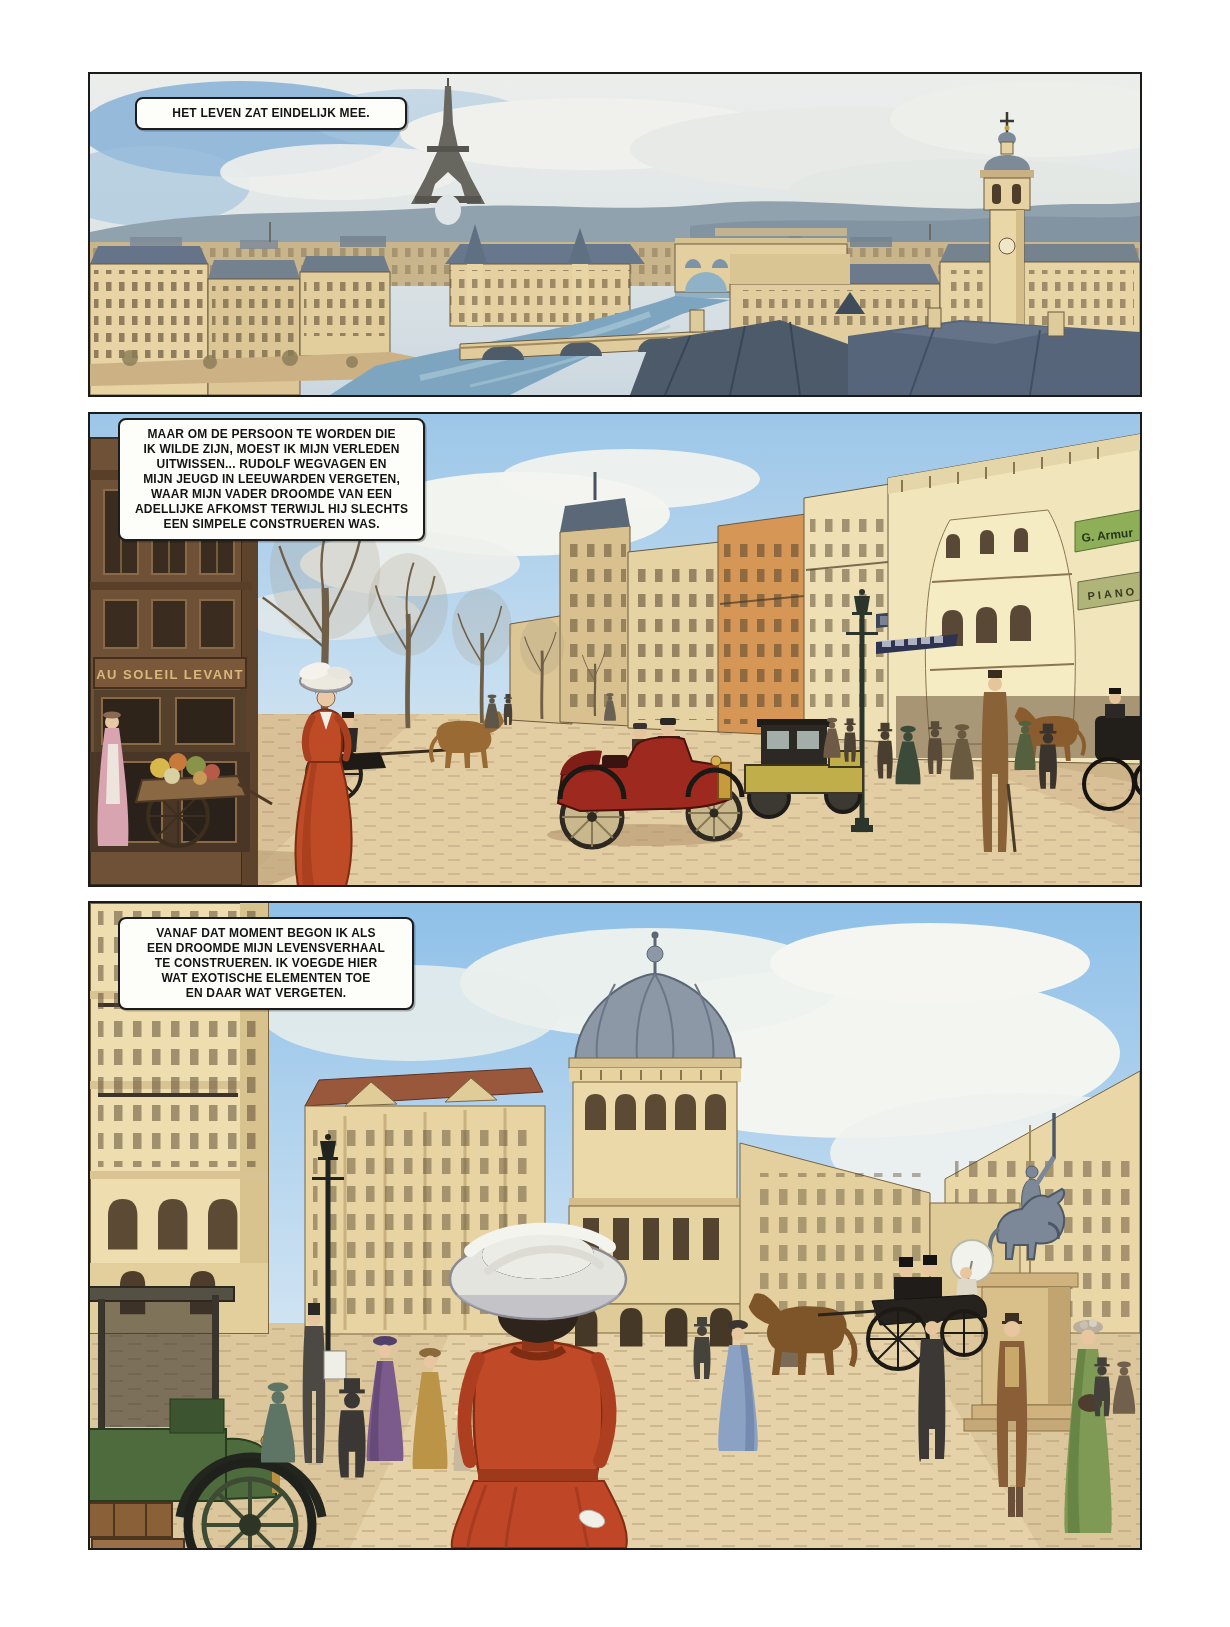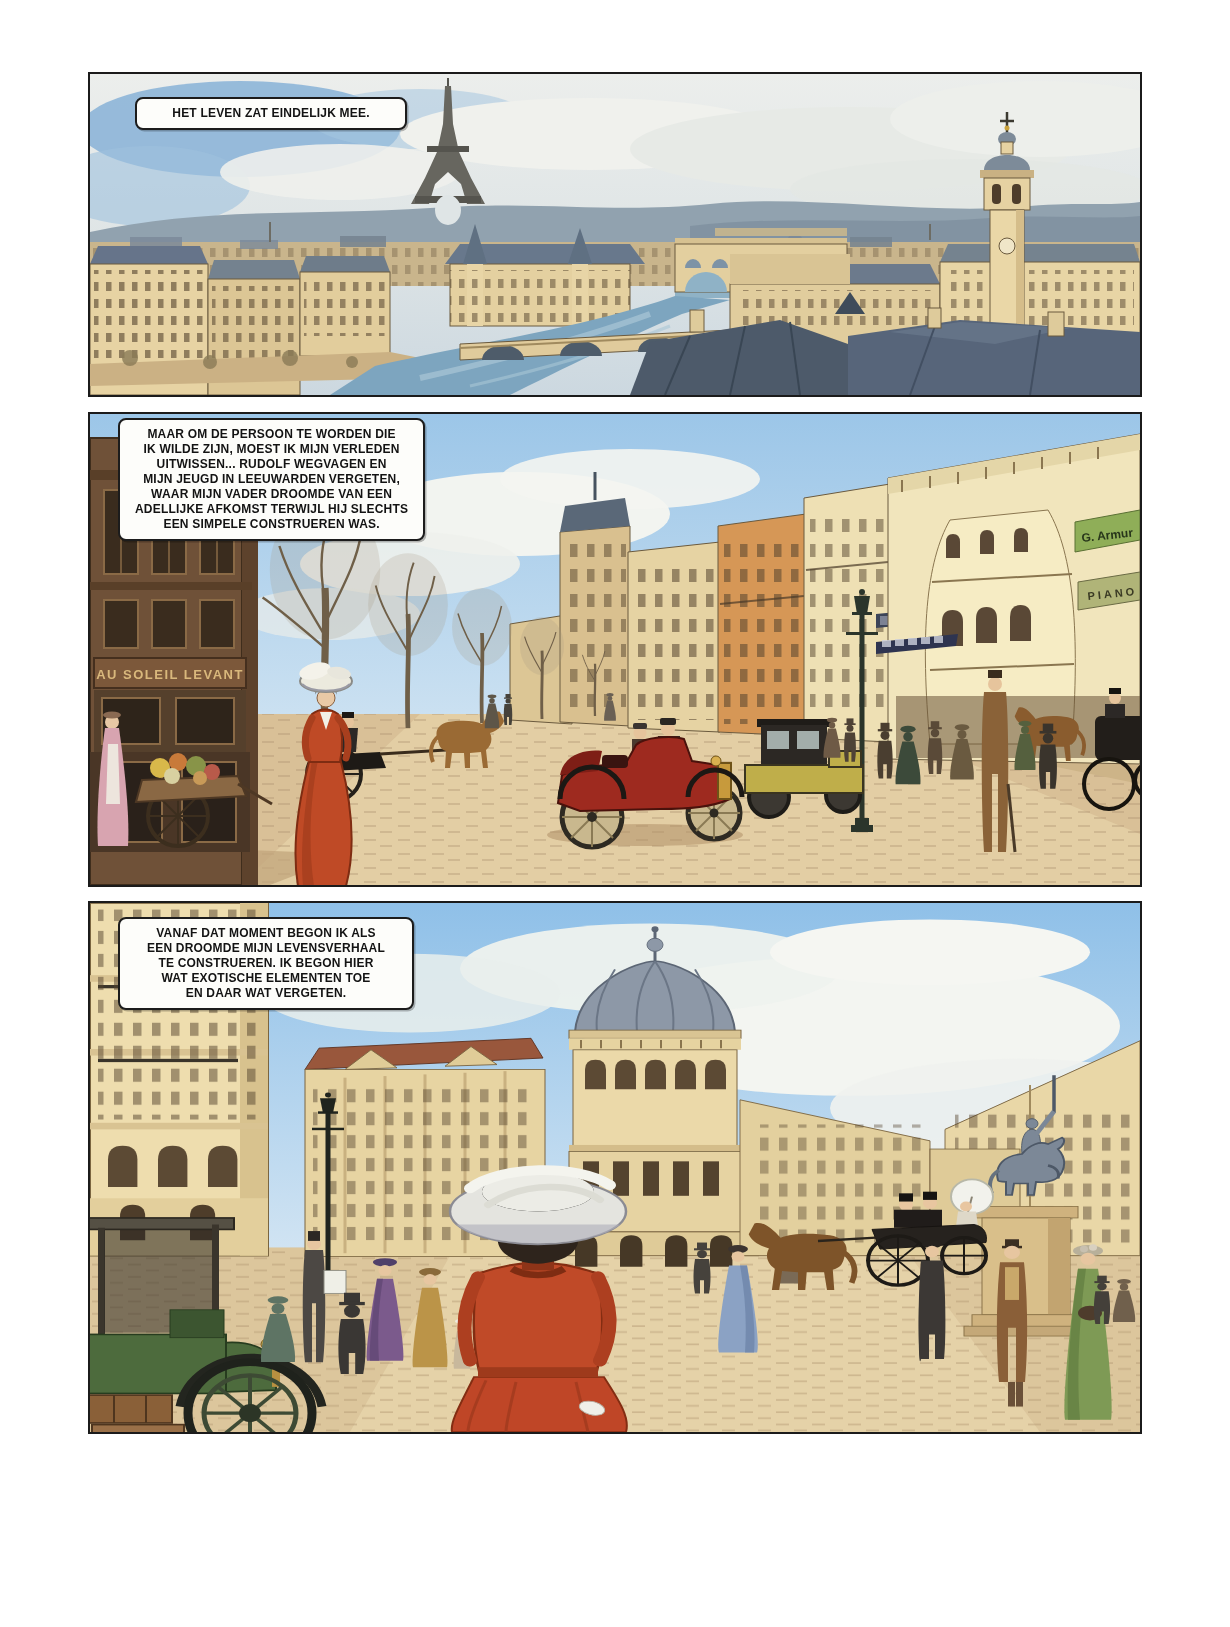--- a/index.html
+++ b/index.html
@@ -3,21 +3,21 @@
 <meta charset="utf-8">
 <style>
   html,body{margin:0;padding:0;background:#ffffff;}
   .page{position:relative;width:1230px;height:1627px;background:#ffffff;overflow:hidden;
         font-family:"Liberation Sans",sans-serif;}
   .panel{position:absolute;left:88px;width:1054px;border:2px solid #1b1b1b;box-sizing:border-box;
          overflow:hidden;background:#cfdfee;}
   .panel svg{position:absolute;left:0;top:0;width:100%;height:100%;display:block;}
   #panel1{top:72px;height:325px;}
   #panel2{top:412px;height:475px;}
-  #panel3{top:901px;height:533px;}
+  #panel3{top:901px;height:649px;}
   .caption{position:absolute;background:#fdfdfa;border:2px solid #1c1c1c;border-radius:8px;
            padding:7px 15px;color:#131313;text-align:center;z-index:5;
            box-shadow:1.5px 1.5px 0 rgba(0,0,0,.25);}
   .cap-line{font-size:12px;line-height:15px;letter-spacing:.2px;font-weight:bold;
             white-space:nowrap;font-family:"Liberation Sans",sans-serif;}
   .page-number{position:absolute;left:0;right:0;top:1584px;text-align:center;
                font-family:"Liberation Serif",serif;font-size:16px;color:#2b2b2b;letter-spacing:3px;}
   .sign-text{font-family:"Liberation Sans",sans-serif;font-weight:bold;}
   .defs-svg{position:absolute;width:0;height:0;}
 </style>
@@ -817,19 +817,19 @@
         <ellipse cx="152" cy="36" rx="56" ry="24" fill="#ecece6"></ellipse>
         <path d="M84,32 C114,4 192,2 224,28" stroke="#f4f4ee" stroke-width="12" fill="none" stroke-linecap="round"></path>
         <path d="M102,52 C140,22 192,26 214,46" stroke="#dcdcd4" stroke-width="8" fill="none" stroke-linecap="round"></path>
         <ellipse cx="206" cy="300" rx="13" ry="8" fill="#f0efe8" stroke="#b8b4a8" transform="rotate(18 206 300)"></ellipse>
       </g>
     </svg>
 
     <div class="caption" style="left:28px;top:14px;min-width:262px;">
       <div class="cap-line">VANAF DAT MOMENT BEGON IK ALS</div>
       <div class="cap-line">EEN DROOMDE MIJN LEVENSVERHAAL</div>
-      <div class="cap-line">TE CONSTRUEREN. IK BEGON HIER</div>
+      <div class="cap-line">TE CONSTRUEREN. IK VOEGDE HIER</div>
       <div class="cap-line">WAT EXOTISCHE ELEMENTEN TOE</div>
       <div class="cap-line">EN DAAR WAT VERGETEN.</div>
     </div>
   </div>
 
 </div>
 
 </body></html>

